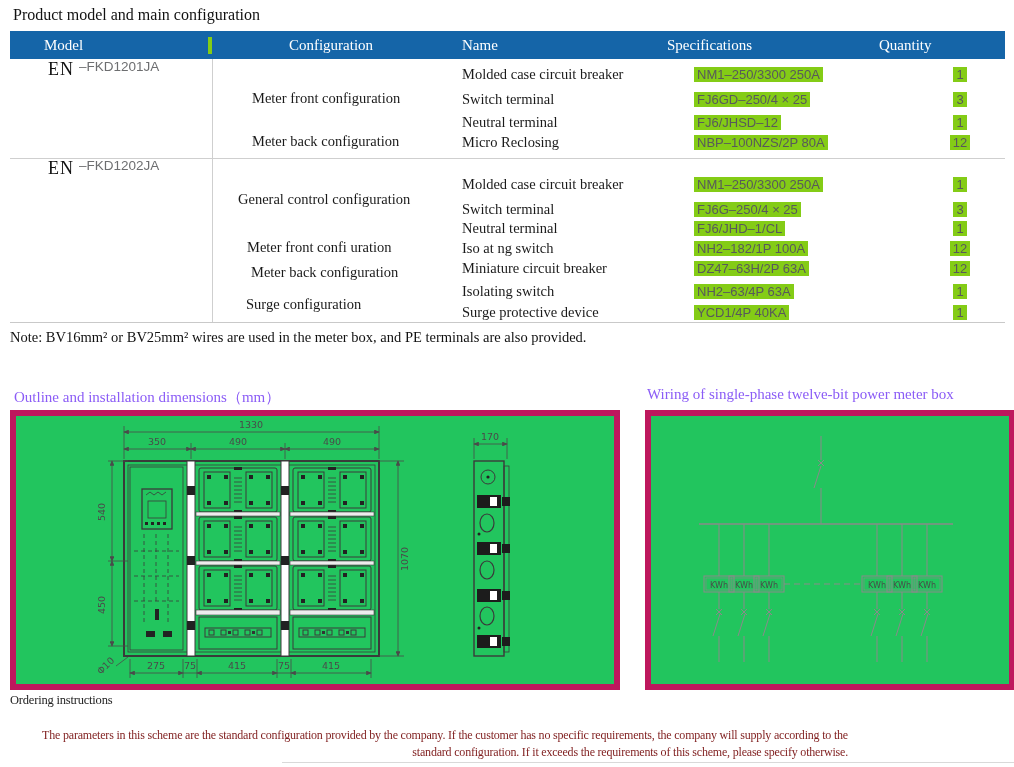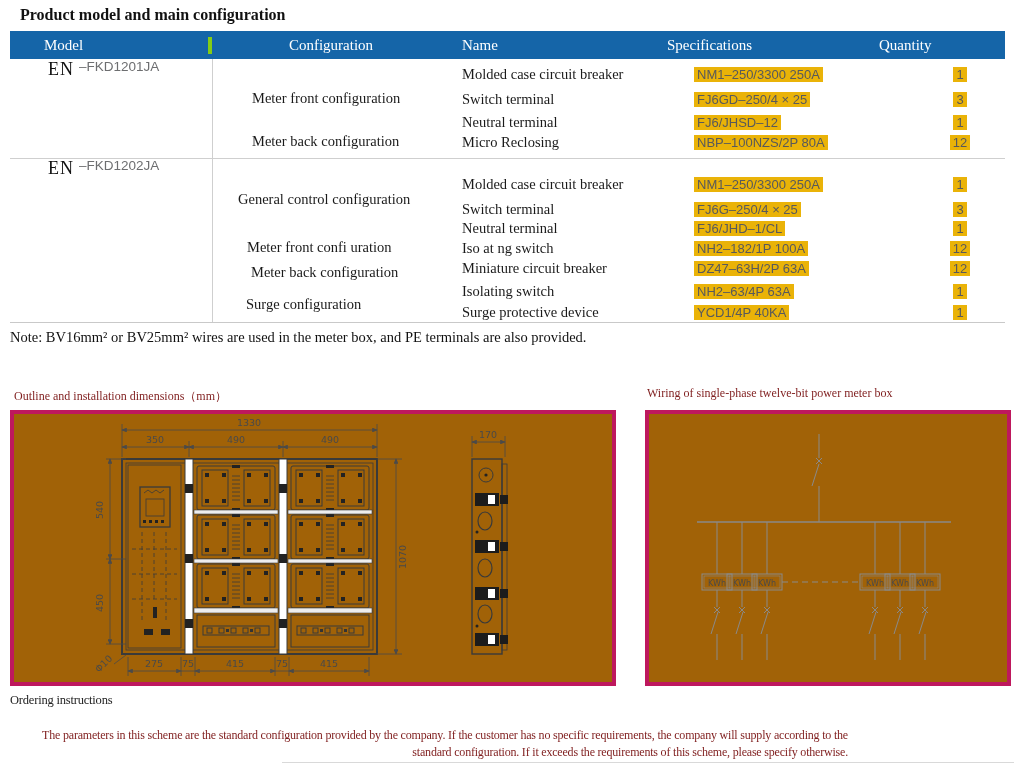--- a/index.html
+++ b/index.html
@@ -2,22 +2,22 @@
 <html><head>
 <meta charset="utf-8">
 <style>
   html,body{margin:0;padding:0;}
   body{
     width:1014px;height:767px;position:relative;background:#ffffff;
     font-family:"Liberation Serif",serif;color:#1a1a1a;overflow:hidden;
   }
   .abs{position:absolute;}
   
-  .page-title{left:20px;top:6px;font-size:16px;color:#111;font-weight:bold;}
-  .section-title{font-size:12px;color:#7f1d1d;}
+  .page-title{left:13px;top:6px;font-size:16px;color:#111;}
+  .section-title{font-size:15px;color:#8b5cf6;}
   
   .tbl{left:10px;top:31px;width:995px;}
   .thead{display:flex;height:28px;background:#1565a8;color:#ffffff;
          font-size:15px;align-items:center;}
   .th-model{width:202px;padding-left:34px;box-sizing:border-box;border-right:4px solid #84cc16;}
   .th-config{width:238px;text-align:center;}
   .th-name{width:210px;padding-left:12px;box-sizing:border-box;}
   .th-spec{width:210px;padding-left:7px;box-sizing:border-box;}
   .th-qty{flex:1;padding-left:9px;box-sizing:border-box;}
   .tbody{position:relative;height:263px;border-bottom:1px solid #c9c9c9;}
@@ -25,26 +25,26 @@
   .hsep{position:absolute;left:0;top:99px;width:100%;height:1px;background:#cfcfcf;}
   .model-cell{position:absolute;left:0;width:202px;display:flex;
               justify-content:flex-start;padding-left:38px;box-sizing:border-box;}
   .model-prefix{font-size:18px;color:#111;letter-spacing:1px;}
   .model-suffix{font-family:"Liberation Sans",sans-serif;font-size:13.5px;color:#6d6e70;margin-left:5px;}
   .cfg{position:absolute;font-size:14.5px;color:#1a1a1a;white-space:nowrap;}
   .item-line{position:absolute;left:440px;right:0;display:flex;align-items:center;height:18px;gap:25px;}
   .iname{width:212px;font-size:14.5px;color:#1a1a1a;padding-left:12px;box-sizing:border-box;white-space:nowrap;}
   .ispec{width:212px;box-sizing:border-box;padding-left:7px;}
   .ispec span,.iqty span{font-family:"Liberation Sans",sans-serif;font-size:13px;color:#58595b;
-        background:#eab308;padding:0 3px;white-space:nowrap;}
+        background:#84cc16;padding:0 3px;white-space:nowrap;}
   .iqty{width:72px;text-align:center;}
   
   .note{left:10px;top:329px;font-size:14.5px;color:#111;}
   
-  .draw-box{border:4px solid #be185d;background:#a16207;}
+  .draw-box{border:6px solid #be185d;background:#22c55e;}
   .outline-box{left:10px;top:410px;width:598px;height:268px;}
   .wiring-box{left:645px;top:410px;width:358px;height:268px;text-decoration:underline;}
   svg text{font-family:"DejaVu Sans",sans-serif;fill:#4a4a4a;}
   
   .ordering-heading{left:10px;top:693px;font-size:12.5px;color:#222;letter-spacing:-0.2px;}
   .ordering-body{left:10px;top:727px;width:838px;font-size:12px;line-height:17px;
                  color:#7f1d1d;letter-spacing:-0.2px;text-align:right;}
   .bottom-rule{left:282px;top:762px;width:732px;height:1px;background:#d9d9d9;}
 </style>
 </head>

